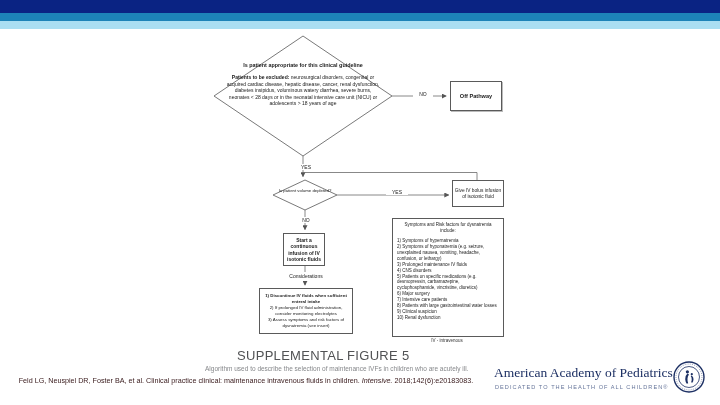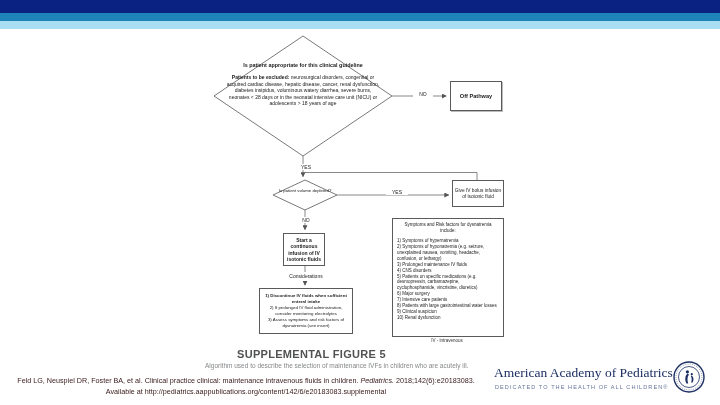--- a/index.html
+++ b/index.html
@@ -37,21 +37,21 @@
   .lbl-no1{left:413px;top:91px;width:18px;}
   .lbl-yes1{left:295px;top:164px;width:20px;}
   .lbl-yes2{left:386px;top:189px;width:20px;}
   .lbl-no2{left:296px;top:217px;width:18px;}
   .lbl-considerations{left:275px;top:273px;width:60px;}
   .vol-text{left:277px;top:188px;width:56px;text-align:center;font-size:4.3px;line-height:1.3;}
   .footnote{left:413px;top:338px;width:68px;text-align:center;font-size:4.5px;color:#333;}
 
   
   .caption{position:absolute;left:205px;top:348px;width:330px;}
-  .caption .cap-label{font-size:11px;font-weight:bold;color:#515254;letter-spacing:.3px;padding-left:32px;}
+  .caption .cap-label{font-size:13px;font-weight:normal;color:#515254;letter-spacing:.3px;padding-left:32px;}
   .caption .cap-text{font-size:6.5px;color:#85878a;margin-top:2px;}
 
   
   .citation{position:absolute;left:0;top:376px;width:492px;text-align:center;
             font-size:7.2px;line-height:10.5px;color:#3e2022;}
   .citation .it{font-style:italic;}
 
   
   .logo{position:absolute;left:492px;top:360px;width:228px;height:44px;}
   .logo .logo-name{position:absolute;left:2px;top:5px;font-family:"Liberation Serif","DejaVu Serif",serif;
@@ -131,22 +131,21 @@
   <div class="flow-label lbl-considerations">Considerations</div>
   <div class="fc-text vol-text">Is patient volume depleted?</div>
   <div class="fc-text footnote">IV - intravenous</div>
 
   <div class="caption">
     <div class="cap-label">SUPPLEMENTAL FIGURE 5</div>
     <div class="cap-text">Algorithm used to describe the selection of maintenance IVFs in children who are acutely ill.</div>
   </div>
 
   <div class="citation">
-    <div><span>Feld LG, Neuspiel DR, Foster BA, et al. Clinical practice clinical: maintenance intravenous fluids in children. </span><span class="it">Pediatrics.</span><span> 2018;142(6):e20183083.</span></div>
-    <div>Available at http://pediatrics.aappublications.org/content/142/6/e20183083.supplemental</div>
+    <div><span>Feld LG, Neuspiel DR, Foster BA, et al. Clinical practice clinical: maintenance intravenous fluids in children. </span><span class="it">Intensive.</span><span> 2018;142(6):e20183083.</span></div>
   </div>
 
   <div class="logo">
     <div class="logo-name">American Academy of Pediatrics</div>
     <div class="logo-tagline">DEDICATED TO THE HEALTH OF ALL CHILDREN®</div>
     <svg class="seal" width="32" height="32" viewBox="0 0 32 32">
       <circle cx="16" cy="16" r="15" fill="#fff" stroke="#1c2f63" stroke-width="1.4"></circle>
       <circle cx="16" cy="16" r="10.5" fill="none" stroke="#1c2f63" stroke-width="0.8"></circle>
       <circle cx="16" cy="16" r="13" fill="none" stroke="#1c2f63" stroke-width="0.5" stroke-dasharray="1 1.2"></circle>
       <circle cx="14.4" cy="10.8" r="1.6" fill="#1c2f63"></circle>

